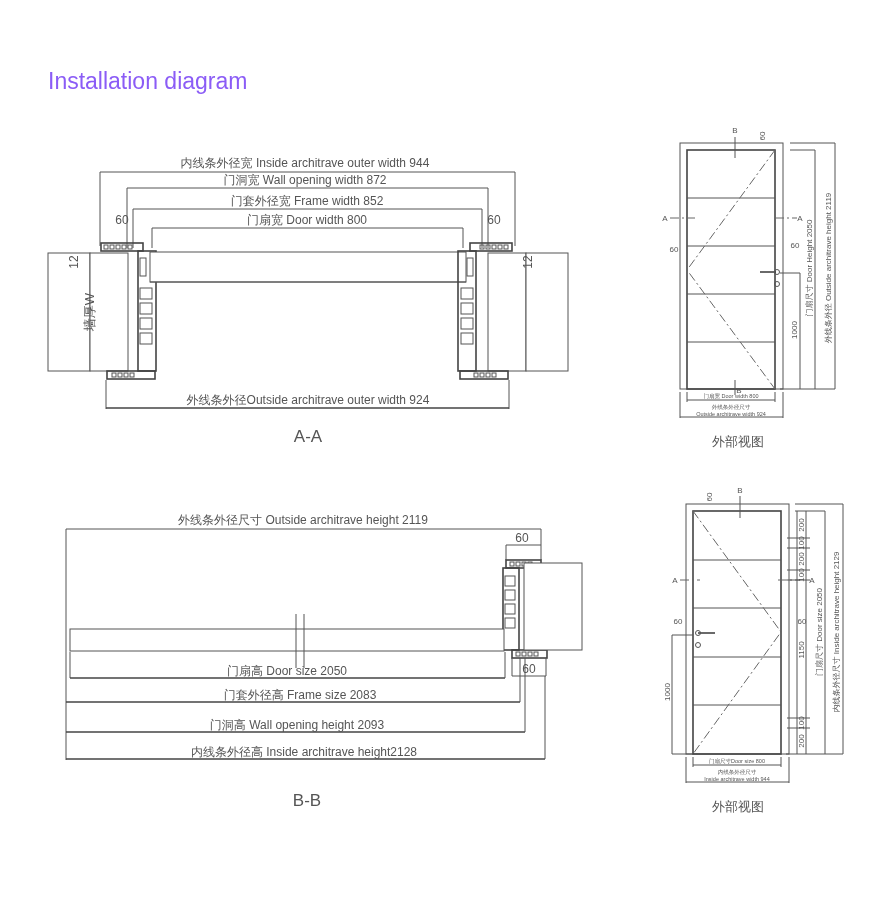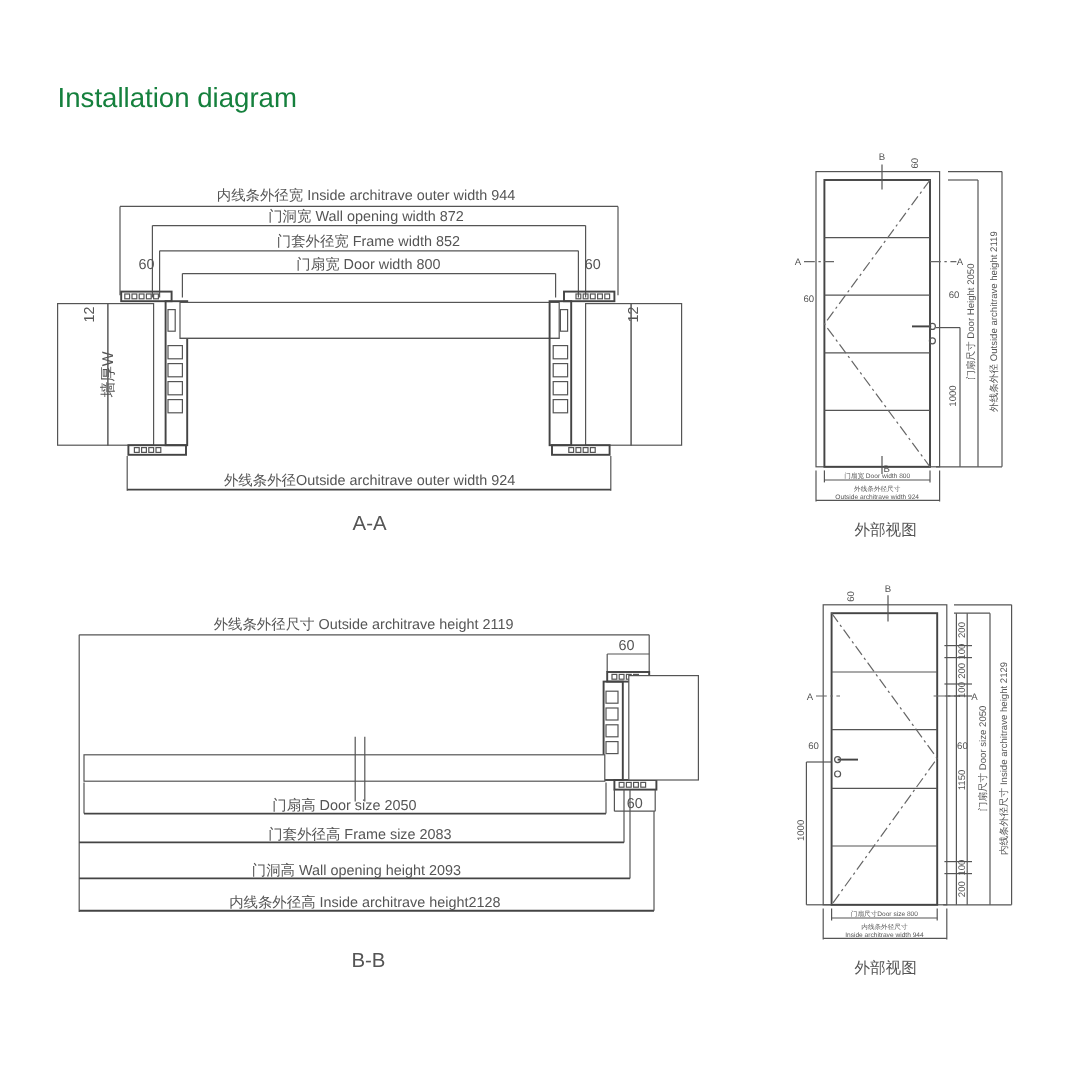--- a/index.html
+++ b/index.html
@@ -1,17 +1,17 @@
 <!DOCTYPE html>
 <html><head>
 <meta charset="utf-8">
 <style>
   html, body { margin: 0; padding: 0; background: #ffffff; }
   body { width: 896px; height: 898px; position: relative; overflow: hidden; font-family: "Liberation Sans", sans-serif; color: #555; }
-  .title { position: absolute; left: 48px; top: 68px; font-size: 23px; color: #15803d; font-family: "Liberation Sans", sans-serif; }
+  .title { position: absolute; left: 48px; top: 68px; font-size: 23px; color: #8b5cf6; font-family: "Liberation Sans", sans-serif; }
   svg { position: absolute; left: 0; top: 0; }
   svg text { font-family: "Liberation Sans", "DejaVu Sans", sans-serif; fill: #555; }
   .ln { stroke: #555; stroke-width: 1; fill: none; }
   .thk { stroke: #444; stroke-width: 1.6; fill: none; }
   .dash { stroke: #666; stroke-width: 1; fill: none; stroke-dasharray: 9 3 2 3; }
   .fill-w { fill: #fff; stroke: #555; stroke-width: 1; }
   .dim { font-size: 12px; }
   .dimsm { font-size: 8px; }
   .tiny { font-size: 5.5px; }
   .sec { font-size: 17px; }

